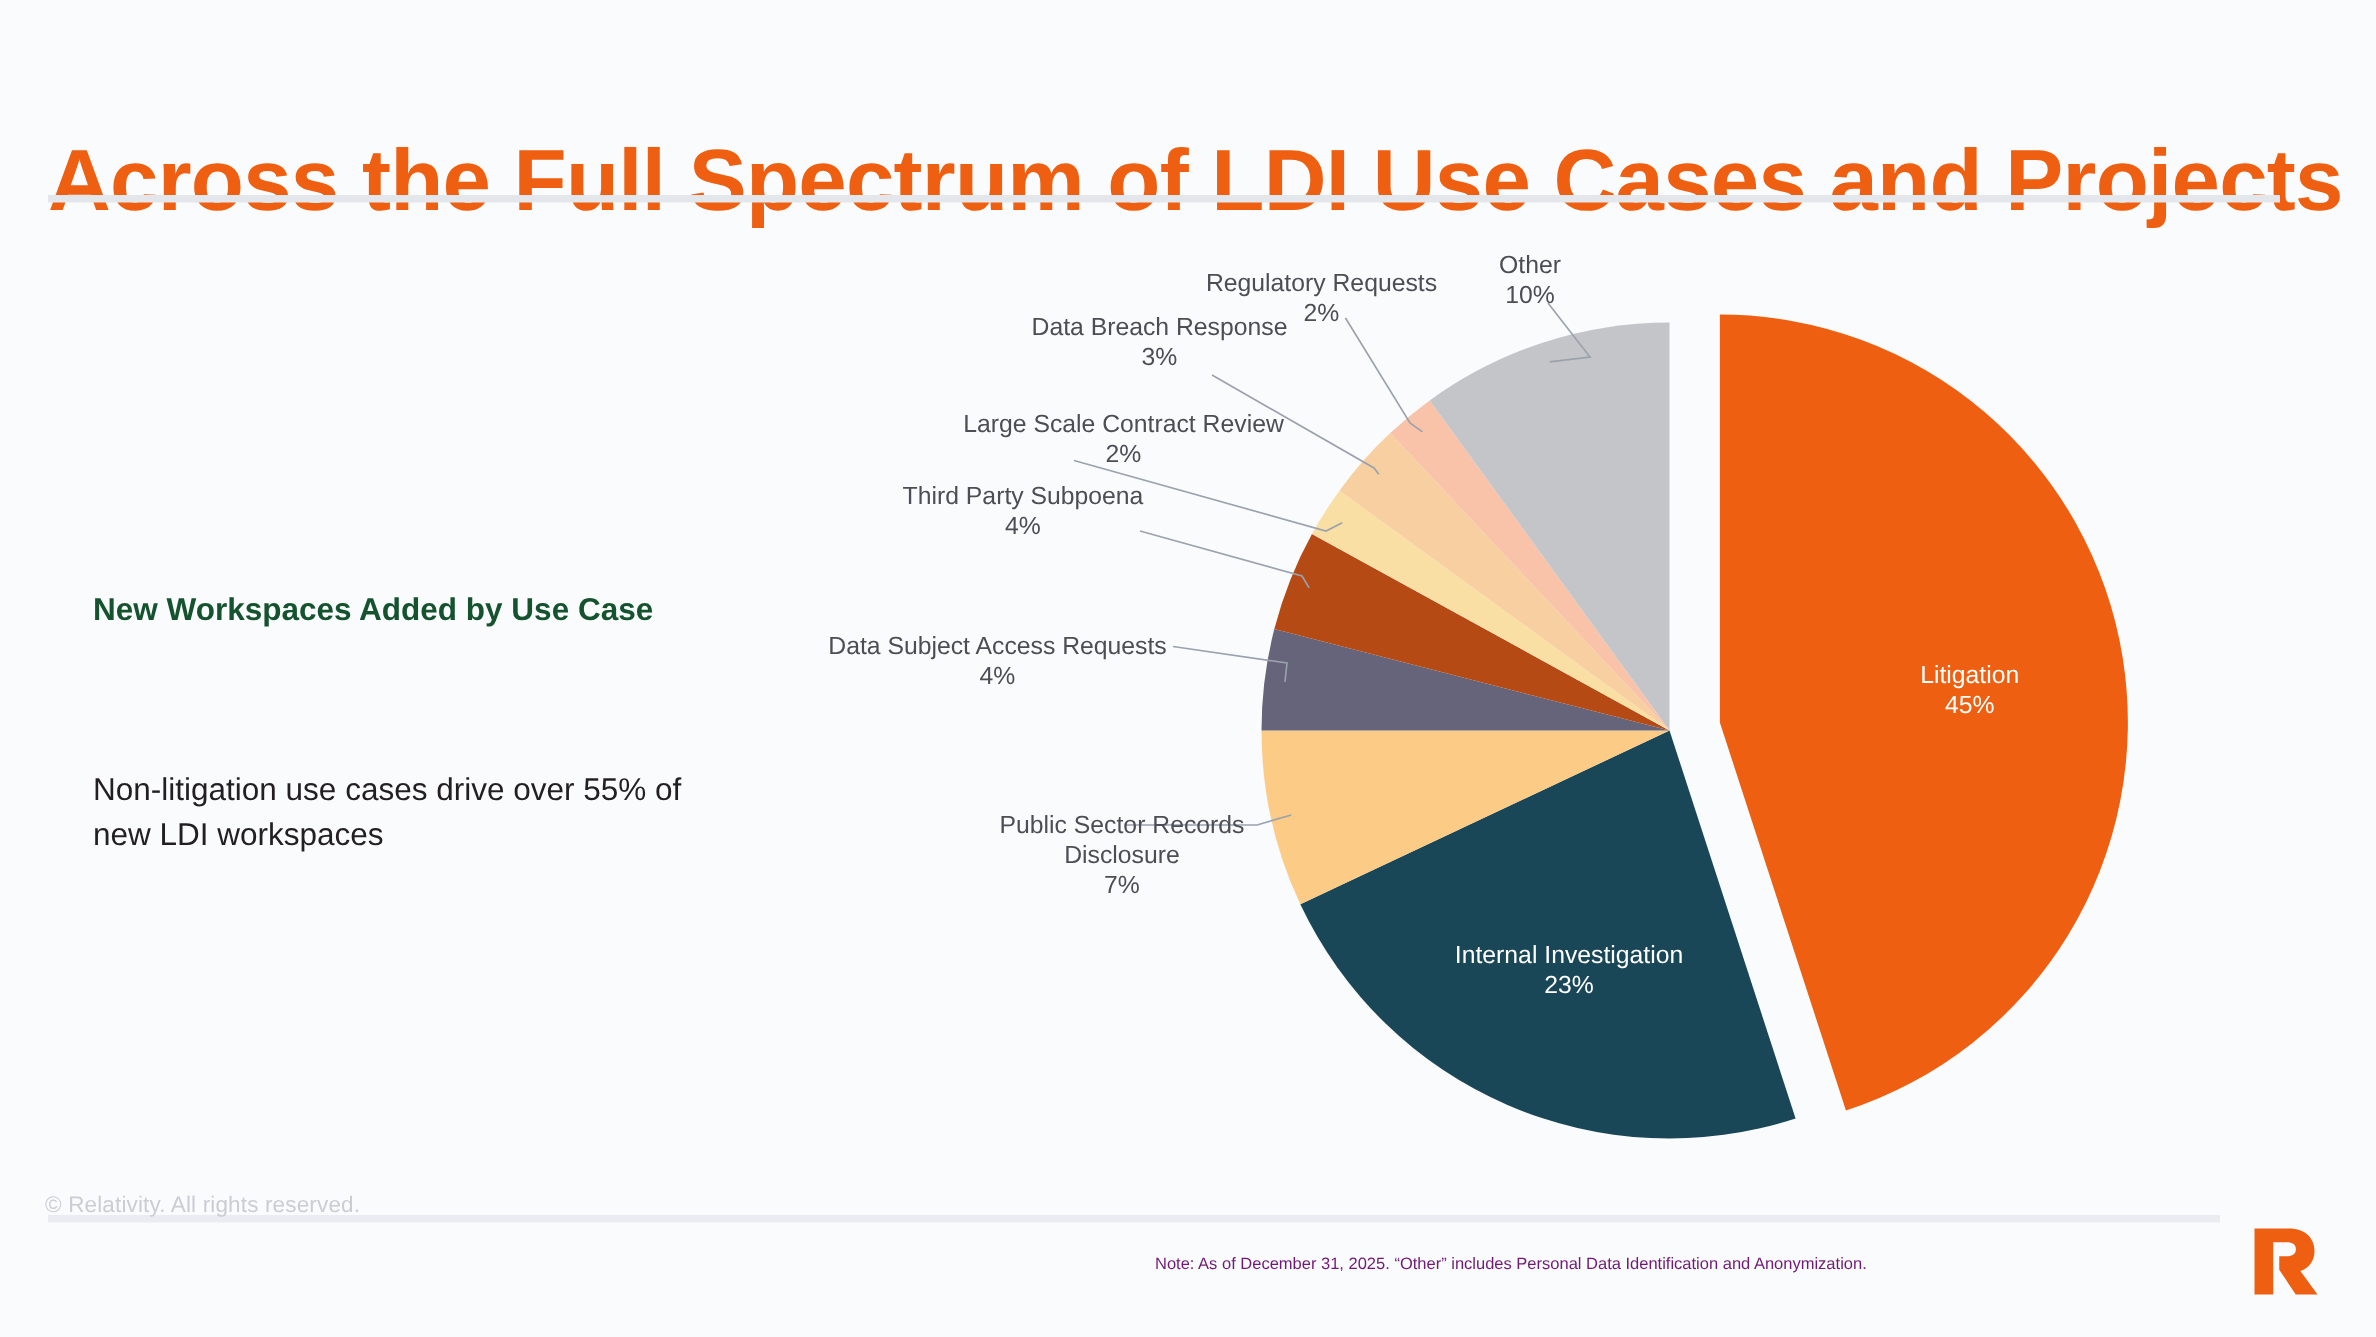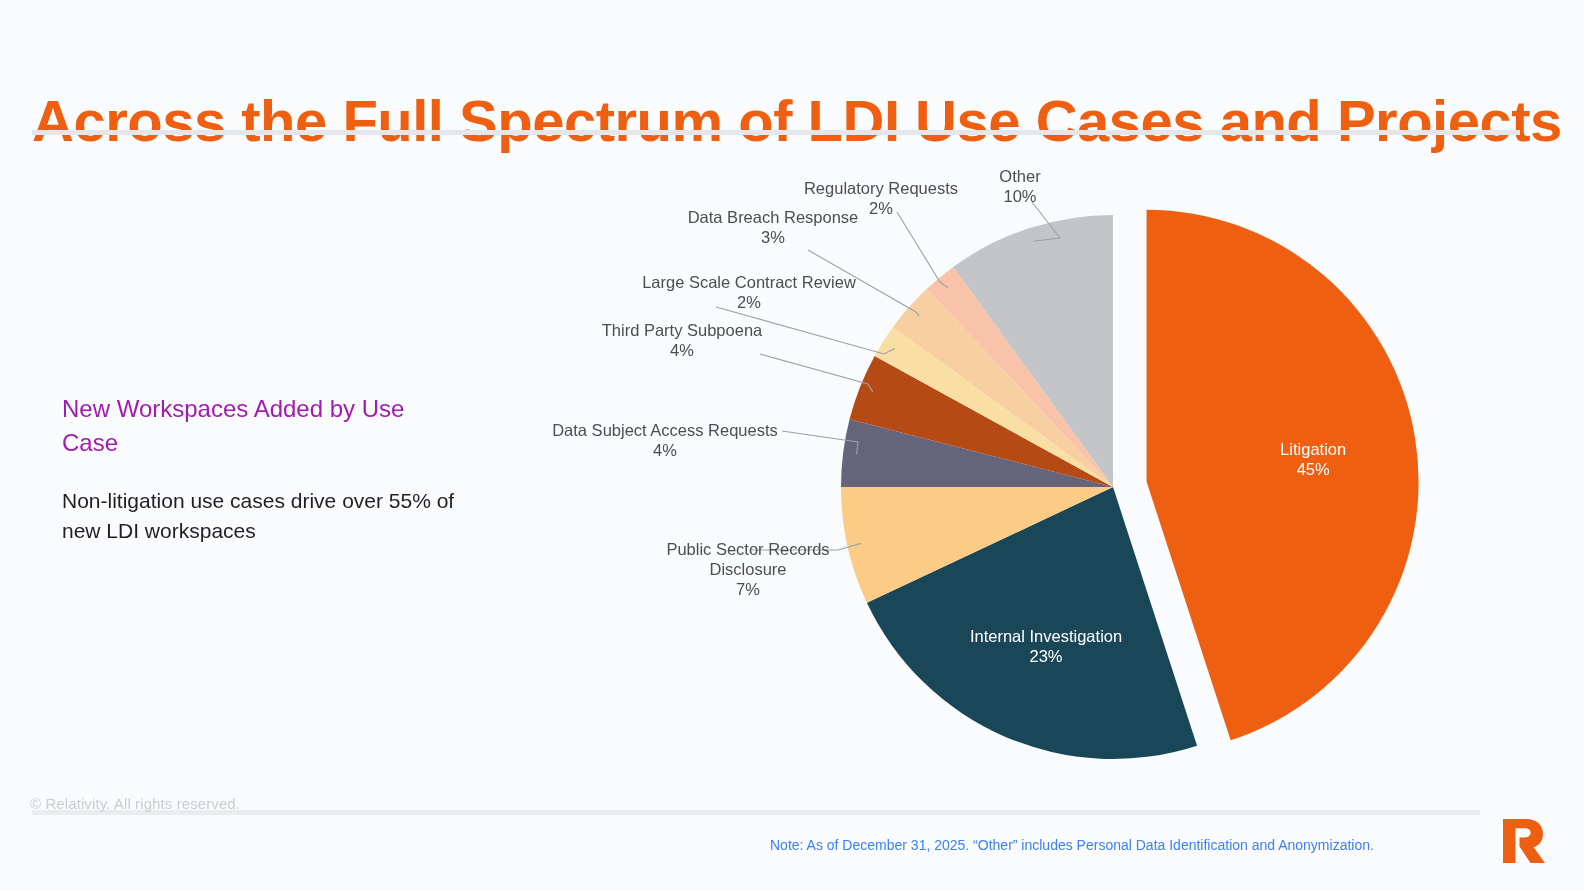--- a/index.html
+++ b/index.html
@@ -25,26 +25,26 @@
   .header-rule{
     position:absolute;left:32px;top:130px;
     width:1488px;height:5px;
     background:#E3E7EC;
   }
 
   
   .lead-heading{
     position:absolute;left:62px;top:392px;
     width:400px;
-    font-size:24px;line-height:1.42;
-    font-weight:normal;
-    color:#a21caf;
+    font-size:21px;line-height:1.42;
+    font-weight:bold;
+    color:#14532d;
   }
   .lead-body{
-    position:absolute;left:62px;top:486px;
+    position:absolute;left:62px;top:512px;
     width:410px;
     font-size:21px;line-height:1.45;
     color:#231F20;
   }
 
   
   .chart-wrap{
     position:absolute;left:520px;top:150px;
     width:960px;height:660px;
   }
@@ -70,22 +70,22 @@
     background:#E9ECF0;
   }
   .copyright{
     position:absolute;left:30px;top:795px;
     font-size:15px;
     color:#C9CDD4;
     letter-spacing:0.1px;
   }
   .footnote{
     position:absolute;left:770px;top:837px;
-    font-size:14px;
-    color:#3b82f6;
+    font-size:11px;
+    color:#701a75;
     white-space:nowrap;
   }
   .logo{
     position:absolute;left:1499px;top:817px;
     width:50px;height:48px;
   }
 </style>
 </head>
 <body>
 

